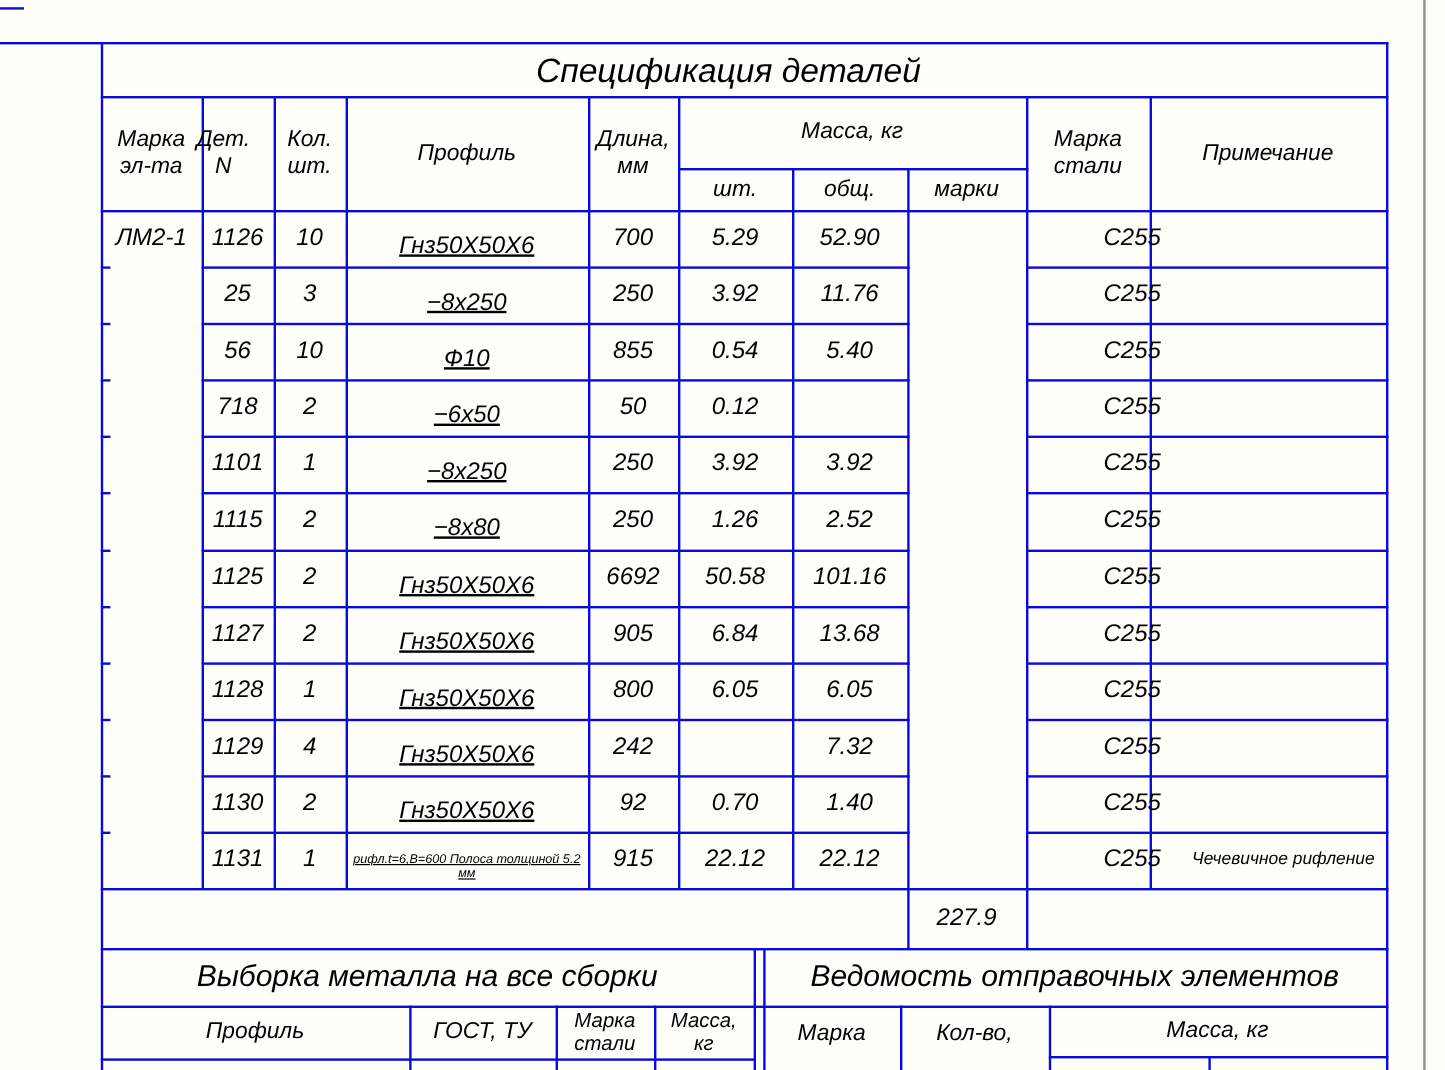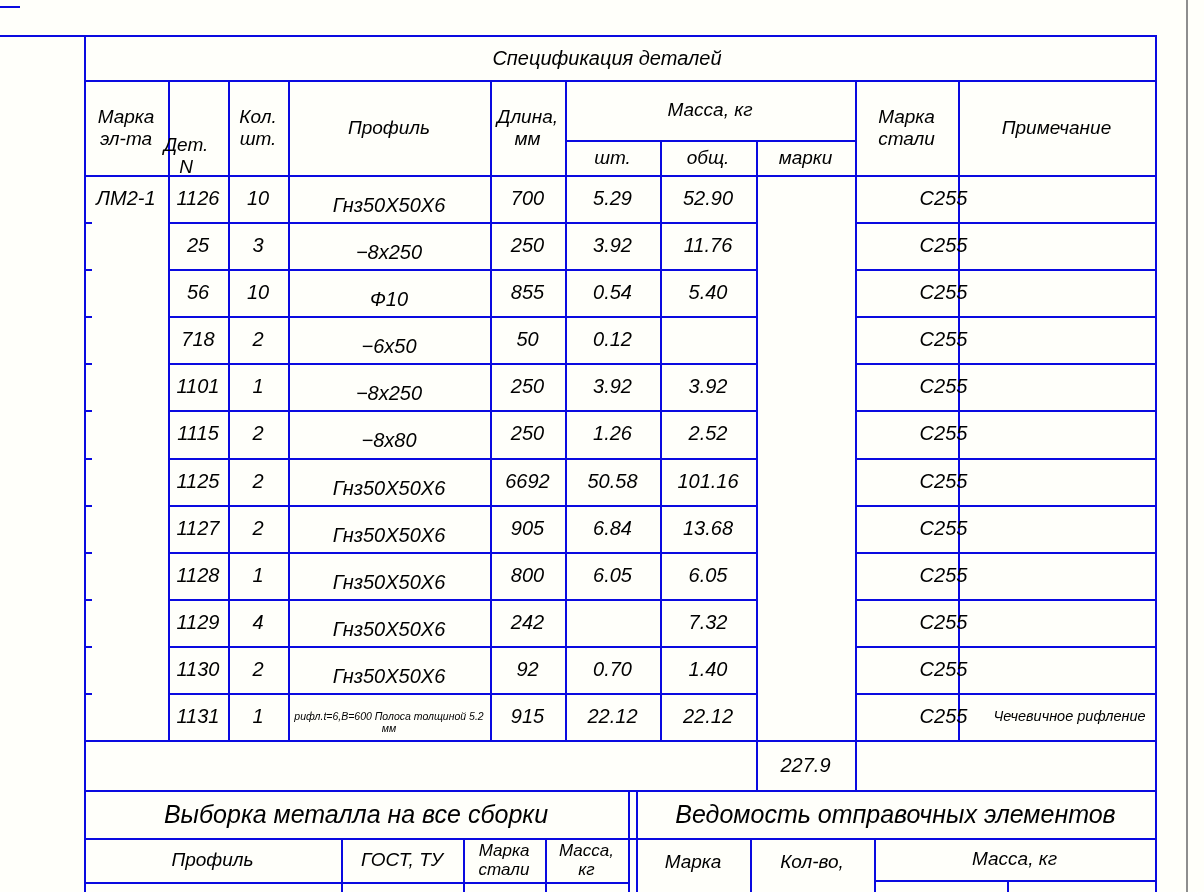--- a/index.html
+++ b/index.html
@@ -9,31 +9,31 @@
     font-family:"Liberation Sans",sans-serif;font-style:italic;
   }
   .hl,.vl{position:absolute;background:#0a0ae0;}
   .hl{height:2px;}
   .vl{width:2px;}
   .grayline{position:absolute;background:#8e8e8e;width:2px;top:0;height:892px;left:1186px;}
   .cell{
     position:absolute;display:flex;align-items:center;justify-content:center;
     text-align:center;white-space:pre-line;line-height:1.12;
   }
-  .t-title{font-size:20px;}
+  .t-title{font-size:28px;}
   .t-head{font-size:19px;}
   .t-data{font-size:20px;}
   .t-small{font-size:10.5px;}
   .t-note{font-size:14.5px;margin-left:13px;}
   .t-sec-title{font-size:25px;}
   .t-head-sm{font-size:17px;}
   .row{position:absolute;left:0;width:1204px;height:47px;}
   .col-det  {left:168px;width:60px;height:47px;}
   .col-qty  {left:228px;width:60px;height:47px;}
-  .col-prof {left:288px;width:202px;height:60px;}
+  .col-prof {left:288px;width:202px;height:60px;text-decoration:underline;}
   .col-len  {left:490px;width:75px;height:47px;border-radius:16px;}
   .col-mpc  {left:565px;width:95px;height:47px;border-radius:21px;}
   .col-mtot {left:660px;width:96px;height:47px;}
   .col-steel{left:855px;width:103px;height:47px;padding-left:37px;}
   .col-note {left:958px;width:197px;height:47px;}
 </style>
 </head>
 <body>
 
 <div class="canvas">
@@ -106,21 +106,21 @@
   <div class="vl" style="left:463px;top:838px;height:54px;"></div>
   <div class="vl" style="left:545px;top:838px;height:54px;"></div>
   <div class="vl" style="left:750px;top:838px;height:54px;"></div>
   <div class="vl" style="left:874px;top:838px;height:54px;"></div>
   <div class="vl" style="left:1007px;top:880px;height:12px;"></div>
 
   <div class="cell t-title" style="left:96px;top:37px;width:1022px;height:43px;">Спецификация деталей</div>
 
   <div class="cell t-head" style="left:84px;top:82px;width:84px;height:91px;">Марка
 эл-та</div>
-  <div class="cell t-head" style="left:168px;top:82px;width:36px;height:91px;margin-top:28px;">Дет.
+  <div class="cell t-head" style="left:168px;top:82px;width:36px;height:91px;">Дет.
 N</div>
   <div class="cell t-head" style="left:228px;top:82px;width:60px;height:91px;">Кол.
 шт.</div>
   <div class="cell t-head" style="left:288px;top:82px;width:202px;height:91px;">Профиль</div>
   <div class="cell t-head" style="left:490px;top:82px;width:75px;height:91px;">Длина,
 мм</div>
   <div class="cell t-head" style="left:565px;top:82px;width:290px;height:56px;">Масса, кг</div>
   <div class="cell t-head" style="left:565px;top:142px;width:95px;height:31px;">шт.</div>
   <div class="cell t-head" style="left:660px;top:142px;width:96px;height:31px;">общ.</div>
   <div class="cell t-head" style="left:756px;top:142px;width:99px;height:31px;">марки</div>

